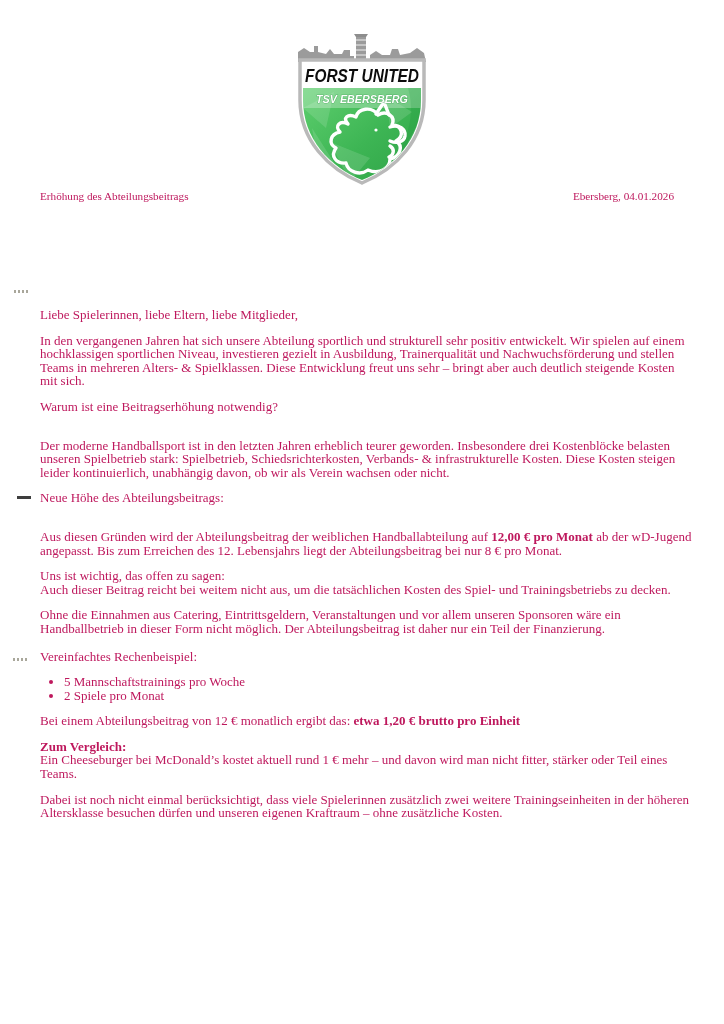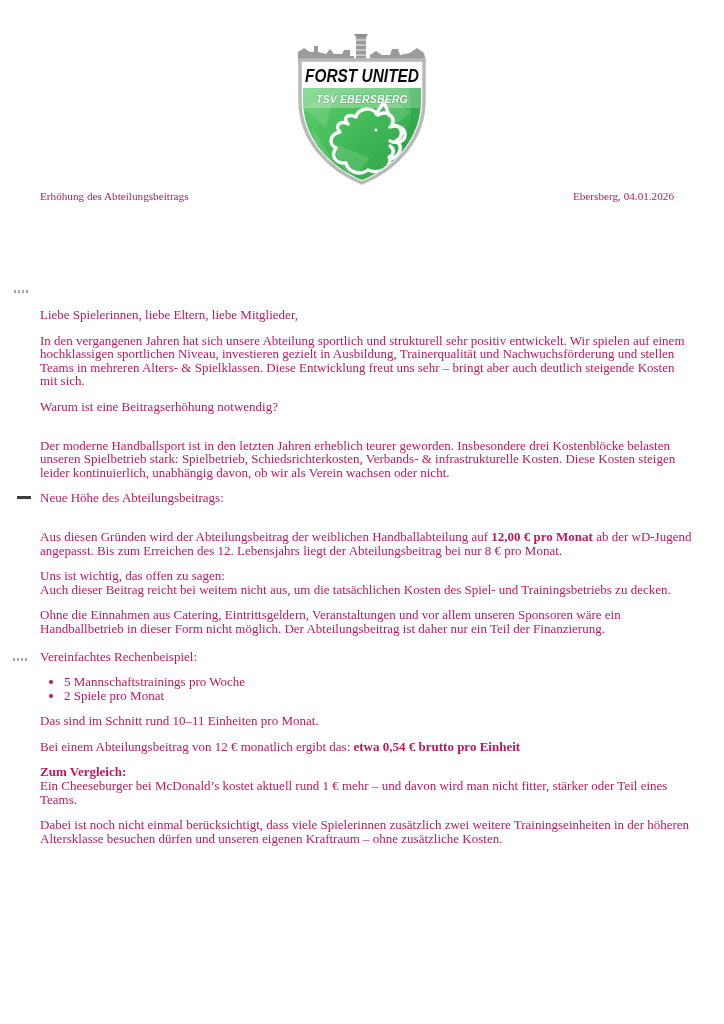--- a/index.html
+++ b/index.html
@@ -132,22 +132,21 @@
     <p class="big-gap">Ohne die Einnahmen aus Catering, Eintrittsgeldern, Veranstaltungen und vor allem unseren Sponsoren wäre ein Handballbetrieb in dieser Form nicht möglich. Der Abteilungsbeitrag ist daher nur ein Teil der Finanzierung.</p>
 
     <p class="heading">Vereinfachtes Rechenbeispiel:</p>
 
 
     <ul class="example-list">
       <li>5 Mannschaftstrainings pro Woche</li>
       <li>2 Spiele pro Monat</li>
     </ul>
 
-    <p>Das sind im Schnitt rund 10–11 Einheiten pro Monat.</p>
 
-    <p><span>Bei einem Abteilungsbeitrag von 12 € monatlich ergibt das: </span><b>etwa 0,54 € brutto pro Einheit</b></p>
+    <p><span>Bei einem Abteilungsbeitrag von 12 € monatlich ergibt das: </span><b>etwa 1,20 € brutto pro Einheit</b></p>
 
     <p><b>Zum Vergleich:</b><br><span>Ein Cheeseburger bei McDonald’s kostet aktuell rund 1 € mehr – und davon wird man nicht fitter, stärker oder Teil eines Teams.</span></p>
 
     <p>Dabei ist noch nicht einmal berücksichtigt, dass viele Spielerinnen zusätzlich zwei weitere Trainingseinheiten in der höheren Altersklasse besuchen dürfen und unseren eigenen Kraftraum – ohne zusätzliche Kosten.</p>
 
   </div>
 </div>
 
 </body></html>

